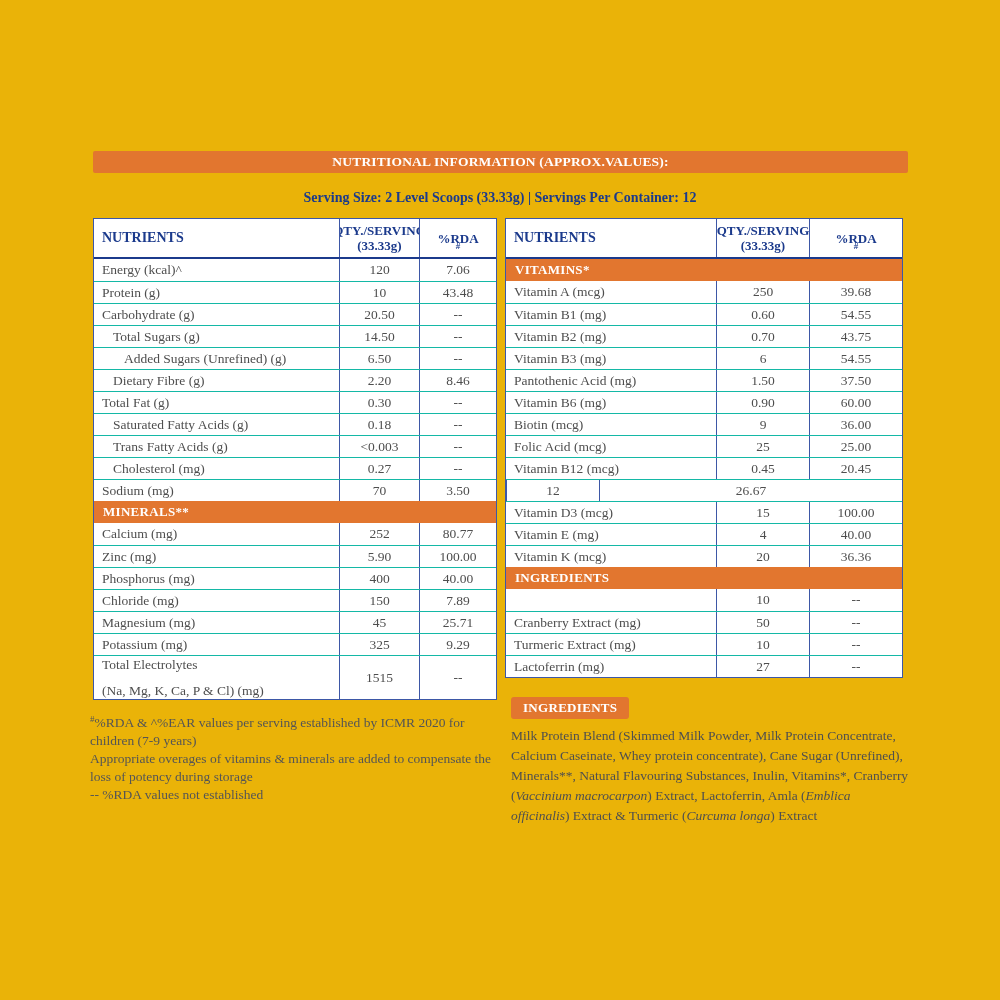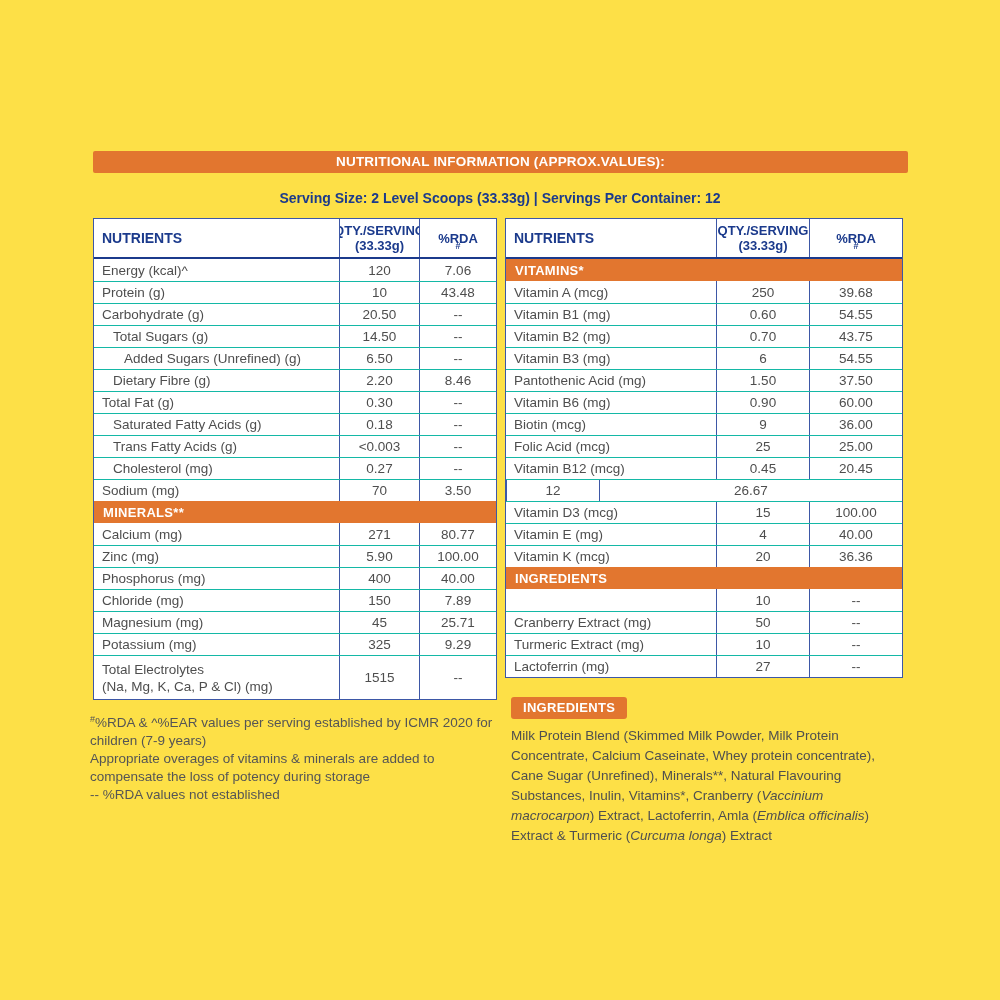--- a/index.html
+++ b/index.html
@@ -1,18 +1,18 @@
 <!DOCTYPE html>
 <html><head>
 <meta charset="utf-8">
 <style>
   html,body { margin:0; padding:0; background:#ffffff; }
   .page {
-    position:relative; width:1000px; height:1000px; background:#fde047;
-    font-family:Liberation Sans, sans-serif; overflow:hidden;
+    position:relative; width:1000px; height:1000px; background:#eab308;
+    font-family:Liberation Serif, serif; overflow:hidden;
   }
   
   .title-banner {
     position:absolute; left:93px; top:151px; width:815px; height:22px;
     background:#E2762F; color:#ffffff; font-weight:bold; font-size:13.5px;
     letter-spacing:.2px; text-align:center; line-height:22px; border-radius:2px;
   }
   
   .serving-line {
     position:absolute; left:0; top:190px; width:1000px; text-align:center;
@@ -138,21 +138,21 @@
           <div class="c val rda">--</div>
         </div>
         <div class="row">
           <div class="c name" style="padding-left: 8px;">Sodium (mg)</div>
           <div class="c val qty">70</div>
           <div class="c val rda">3.50</div>
         </div>
         <div class="row section-row">MINERALS**</div>
         <div class="row no-top">
           <div class="c name" style="padding-left: 8px;">Calcium (mg)</div>
-          <div class="c val qty">271</div>
+          <div class="c val qty">252</div>
           <div class="c val rda">80.77</div>
         </div>
         <div class="row">
           <div class="c name" style="padding-left: 8px;">Zinc (mg)</div>
           <div class="c val qty">5.90</div>
           <div class="c val rda">100.00</div>
         </div>
         <div class="row">
           <div class="c name" style="padding-left: 8px;">Phosphorus (mg)</div>
           <div class="c val qty">400</div>
@@ -167,21 +167,21 @@
           <div class="c name" style="padding-left: 8px;">Magnesium (mg)</div>
           <div class="c val qty">45</div>
           <div class="c val rda">25.71</div>
         </div>
         <div class="row">
           <div class="c name" style="padding-left: 8px;">Potassium (mg)</div>
           <div class="c val qty">325</div>
           <div class="c val rda">9.29</div>
         </div>
         <div class="row tall">
-          <div class="c name" style="padding-left: 8px;">
+          <div class="c name" style="padding-left: 8px; justify-content: space-between;">
             <span>Total Electrolytes</span>
             <span>(Na, Mg, K, Ca, P &amp; Cl) (mg)</span>
           </div>
           <div class="c val qty">1515</div>
           <div class="c val rda">--</div>
         </div>
       </div>
     <div class="ntable right" id="table-right">
         <div class="row header">
           <div class="c name">NUTRIENTS</div>

